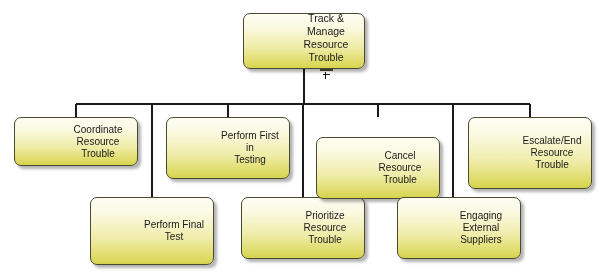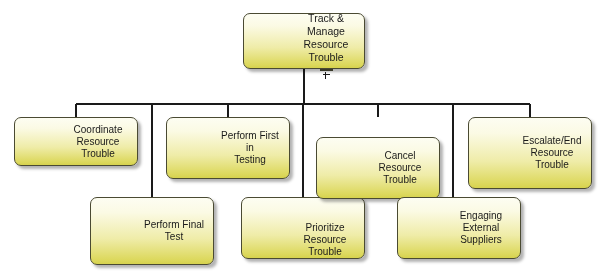--- a/index.html
+++ b/index.html
@@ -107,21 +107,21 @@
         <span class="node-label">Coordinate Resource
 Trouble</span>
       </div>
       <div class="node" style="left: 90px; top: 197px; width: 124px; height: 68px;">
         <span class="node-label">Perform Final Test</span>
       </div>
       <div class="node" style="left: 166px; top: 117px; width: 124px; height: 62px; text-align: center;">
         <span class="node-label">Perform First in
 Testing</span>
       </div>
-      <div class="node" style="left: 241px; top: 197px; width: 124px; height: 62px; justify-content: flex-end;">
+      <div class="node" style="left: 241px; top: 197px; width: 124px; height: 62px;">
         <span class="node-label">Prioritize Resource
 Trouble</span>
       </div>
       <div class="node" style="left: 316px; top: 109px; width: 124px; height: 62px; margin-top: 28px;">
         <span class="node-label">Cancel Resource
 Trouble</span>
       </div>
       <div class="node" style="left: 391px; top: 197px; width: 124px; height: 62px; margin-left: 6px;">
         <span class="node-label">Engaging External
 Suppliers</span>

